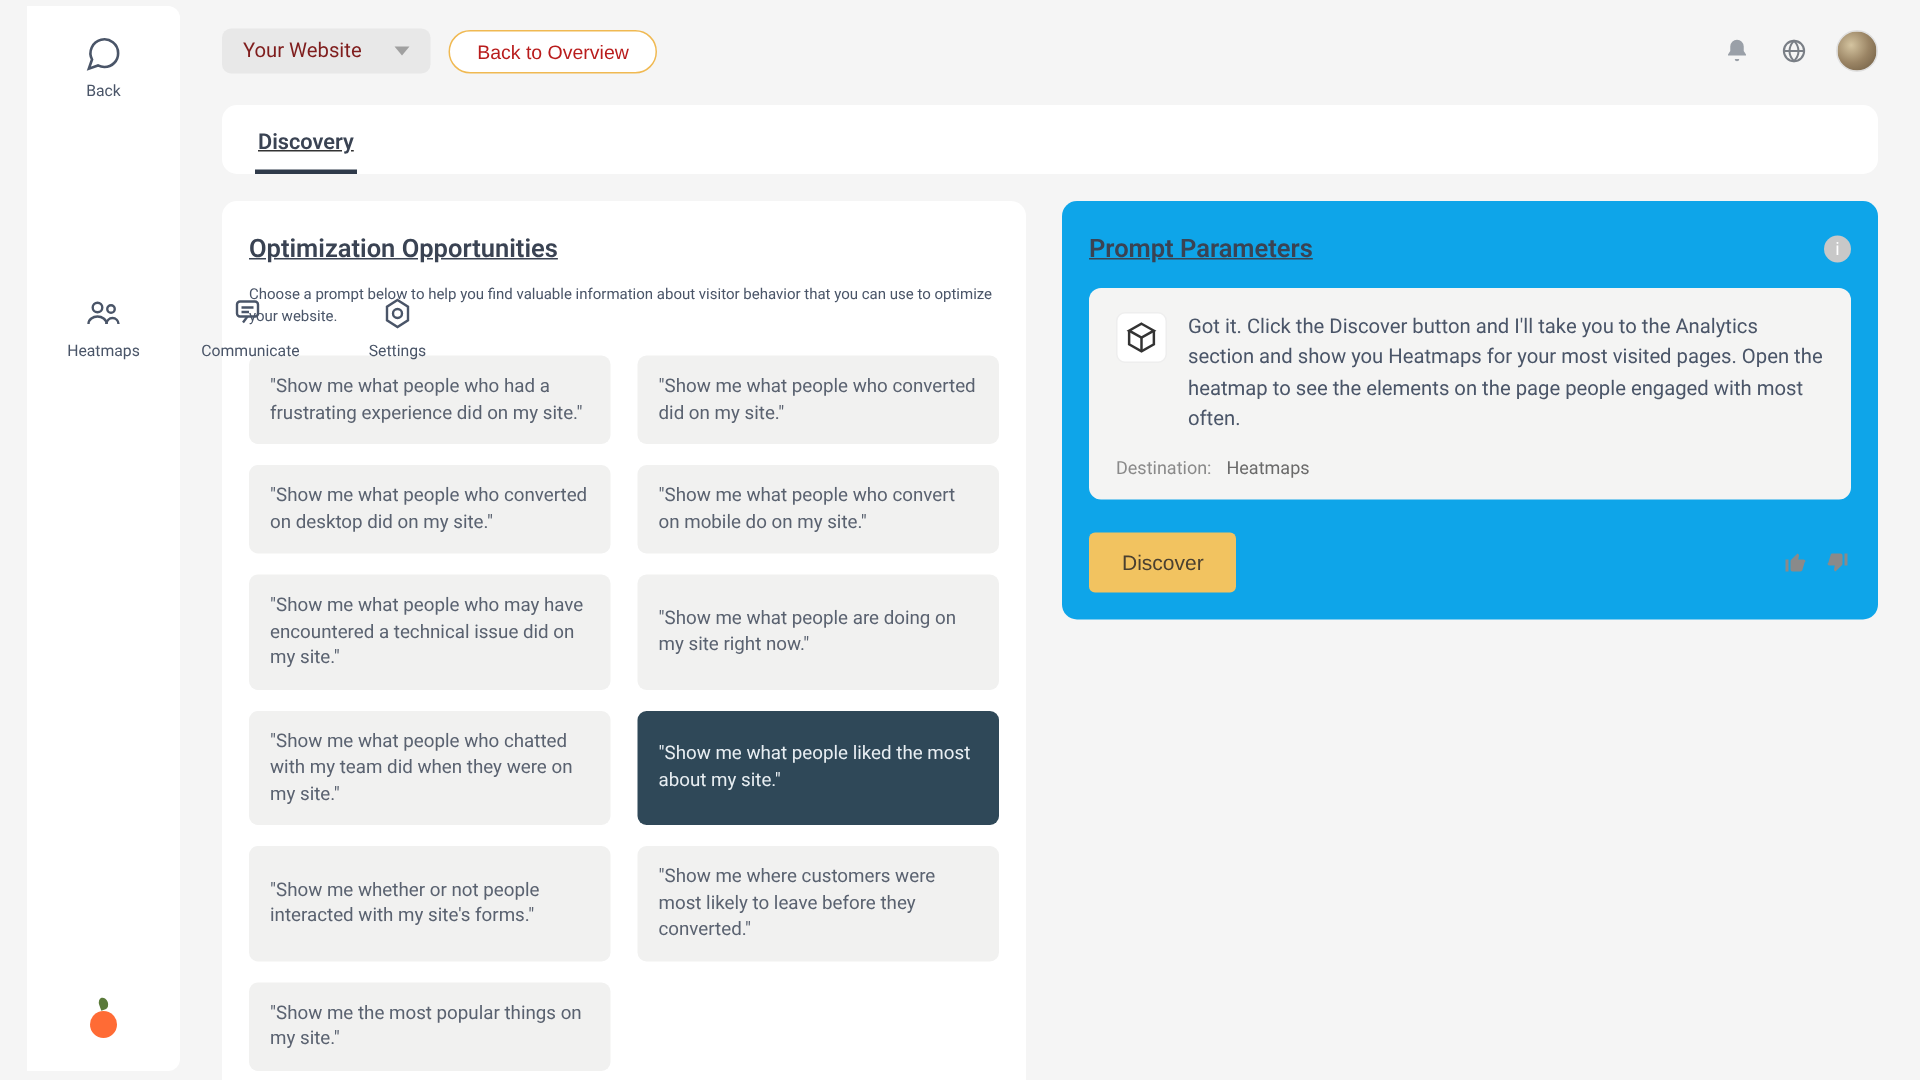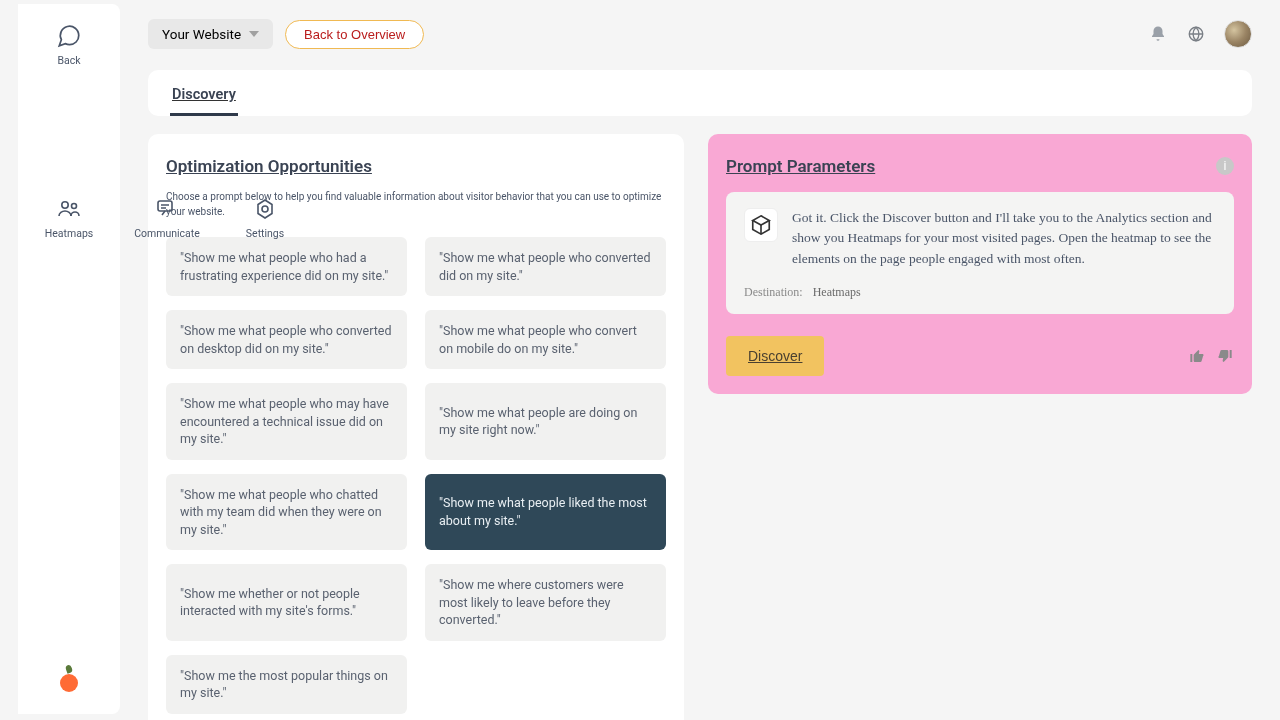--- a/index.html
+++ b/index.html
@@ -71,24 +71,24 @@
     justify-content:space-between;
     height: 44px;
   }
   .topbar-left { display:flex; gap:12px; align-items:center; }
   .site-selector {
     background: #e8e8e8;
     border-radius: 6px;
     padding: 7px 14px;
     display:flex;
     align-items:center;
-    gap:8px;
+    gap:22px;
     cursor:pointer;
     font-size: 13.5px;
-    color:#000000;
+    color:#7f1d1d;
   }
   .chevron-down {
     width:0;height:0;
     border-left:5px solid transparent;
     border-right:5px solid transparent;
     border-top:6px solid #a0a0a0;
   }
   .back-btn {
     border:1.5px solid #f0b952;
     background:#fff;
@@ -129,21 +129,21 @@
     gap: 24px;
     margin-top: 18px;
   }
   .panel-left {
     background:#fff;
     border-radius:10px;
     width: 536px;
     padding: 22px 18px 20px 18px;
   }
   .panel-right {
-    background:#f9a8d4;
+    background:#0ea5e9;
     border-radius:10px;
     flex:1;
     padding: 22px 18px 18px 18px;
     height: fit-content;
   }
   .panel-title {
     font-size: 17px;
     font-weight:600;
     color:#3a4353;
     margin-bottom: 14px;
@@ -182,21 +182,20 @@
     color:#fff;
     font-size:12px;
     display:flex; align-items:center; justify-content:center;
     cursor:pointer;
   }
   .panel-right-header { display:flex; justify-content:space-between; align-items:center; margin-bottom:16px;}
   .response-box {
     background:#f4f4f3;
     border-radius:8px;
     padding: 16px 18px 14px 18px;
-    font-family: Liberation Serif, serif;
   }
   .response-top { display:flex; gap:14px; }
   .cube-icon {
     width:34px; height:34px; background:#fff; border-radius:6px;
     display:flex; align-items:center; justify-content:center; flex-shrink:0;
     border:1px solid #eee;
   }
   .response-text {
     font-size: 13.5px;
     color:#4a5568;
@@ -216,21 +215,20 @@
     margin-top: 22px;
   }
   .discover-btn {
     background:#f2c360;
     border:none;
     border-radius:4px;
     padding: 12px 22px;
     font-size:14px;
     color:#4a4030;
     cursor:pointer;
-    text-decoration:underline;
   }
   .thumbs { display:flex; gap:10px; }
   .thumb { width:18px; height:18px; cursor:pointer; display:flex; align-items:center; justify-content:center;}
   .thumb svg { fill:#8a8a8a; }
 </style>
 </head>
 <body>
 
 <div class="sidebar">
   <div class="sidebar-item first">

